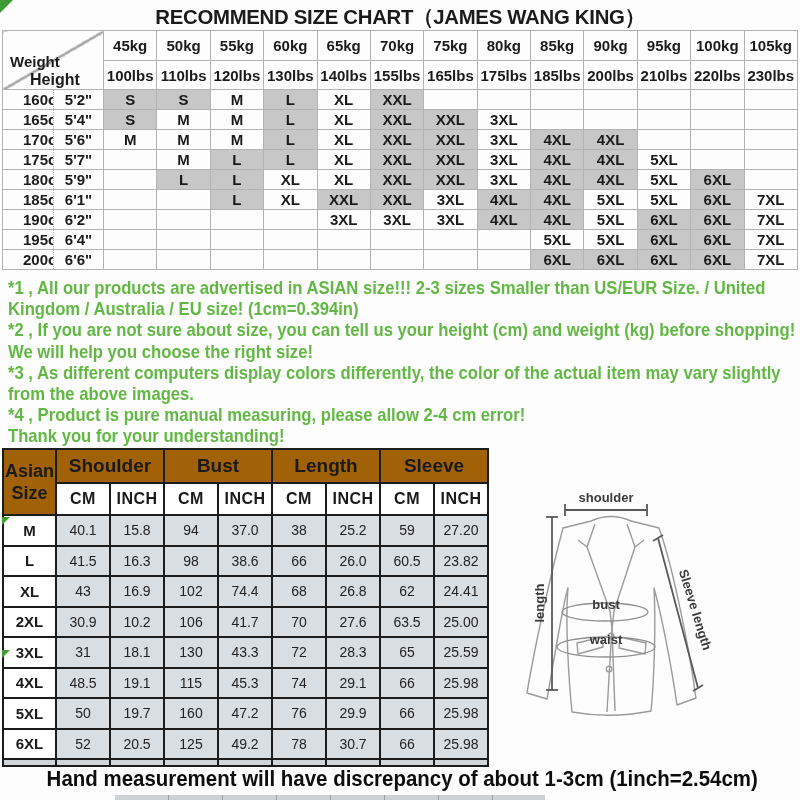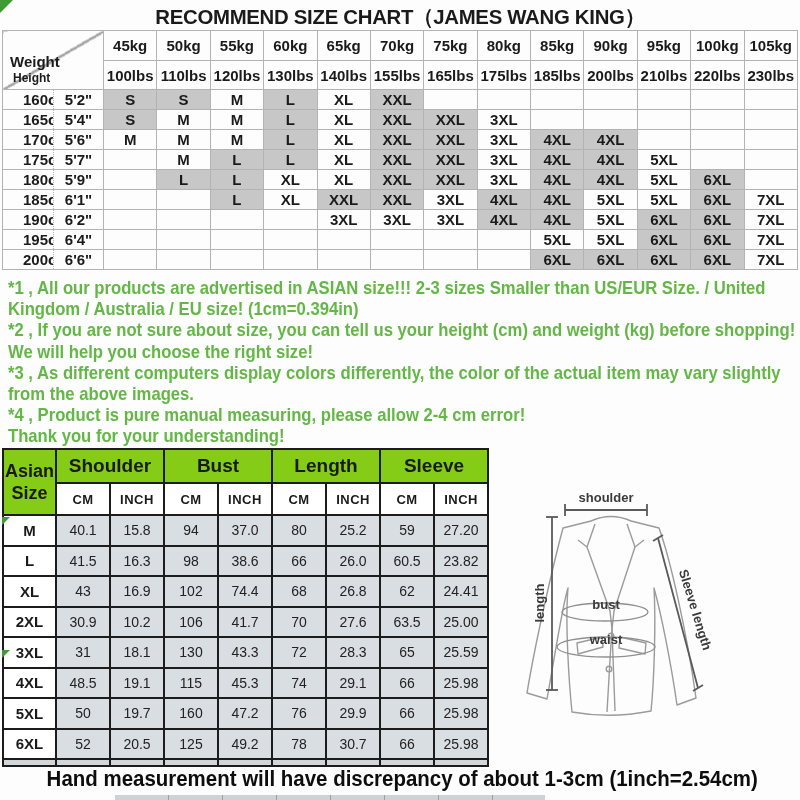--- a/index.html
+++ b/index.html
@@ -27,32 +27,32 @@
   #matrix .lbsrow td{height:28px;border-top:1px dotted #b3b3b3;}
   #matrix .drow td{height:19px;}
   #matrix .cm{border-right:1px dotted #b3b3b3;padding-left:20px;}
   #matrix .ft{border-left:1px dotted #b3b3b3;}
   #matrix .hl{background:#c7c7c7;}
   #matrix .corner{
     position:relative;border-top-style:solid;
     background:linear-gradient(to bottom right,transparent 48.8%,#a6a6a6 48.8%,#a6a6a6 51.4%,transparent 51.4%);
   }
   #matrix .corner .cw{position:absolute;left:7px;top:22px;font-size:15px;font-weight:bold;}
-  #matrix .corner .ch{position:absolute;left:10px;top:40px;font-size:12px;font-weight:bold;}
+  #matrix .corner .ch{position:absolute;left:27px;top:40px;font-size:16px;font-weight:bold;}
   
   #notes{position:absolute;left:8px;top:277px;width:880px;transform:scaleX(0.9);transform-origin:0 0;}
   #notes div{font-size:18.5px;font-weight:bold;color:#63b845;line-height:21.2px;white-space:nowrap;}
   
   #sizetable{
     position:absolute;top:448px;left:2px;width:486px;
     border-collapse:collapse;table-layout:fixed;
   }
   #sizetable td{border:2px solid #1c1c1c;text-align:center;vertical-align:middle;padding:0;overflow:hidden;}
-  #sizetable .grow td{height:32px;font-weight:bold;font-size:19px;background:#84cc16;}
-  #sizetable .urow td{height:30px;font-weight:bold;font-size:13px;letter-spacing:0.5px;background:#fff;}
+  #sizetable .grow td{height:32px;font-weight:bold;font-size:19px;background:#a16207;}
+  #sizetable .urow td{height:30px;font-weight:bold;font-size:16px;letter-spacing:0.5px;background:#fff;}
   #sizetable .srow td{height:28.5px;}
   #sizetable .acorner{background:#fff;}
   #sizetable .acorner div{font-weight:bold;font-size:18px;line-height:22px;}
   #sizetable .sz{font-weight:bold;font-size:15px;background:#fff;}
   #sizetable .num{background:#d9dee3;font-size:14px;font-weight:normal;color:#222;}
   #sizetable .cropc{height:5px;background:#d3d6d9;}
   
   #diagram{position:absolute;left:515px;top:483px;}
   #diagram text{font-family:"Liberation Sans",sans-serif;font-size:13px;font-weight:bold;fill:#3a3a3a;}
   
@@ -308,21 +308,21 @@
         <td class="unit">INCH</td>
         <td class="unit">CM</td>
         <td class="unit">INCH</td>
       </tr>
       <tr class="srow">
         <td class="sz">M</td>
         <td class="num">40.1</td>
         <td class="num">15.8</td>
         <td class="num">94</td>
         <td class="num">37.0</td>
-        <td class="num">80</td>
+        <td class="num">38</td>
         <td class="num">25.2</td>
         <td class="num">59</td>
         <td class="num">27.20</td>
       </tr>
       <tr class="srow">
         <td class="sz">L</td>
         <td class="num">41.5</td>
         <td class="num">16.3</td>
         <td class="num">98</td>
         <td class="num">38.6</td>

